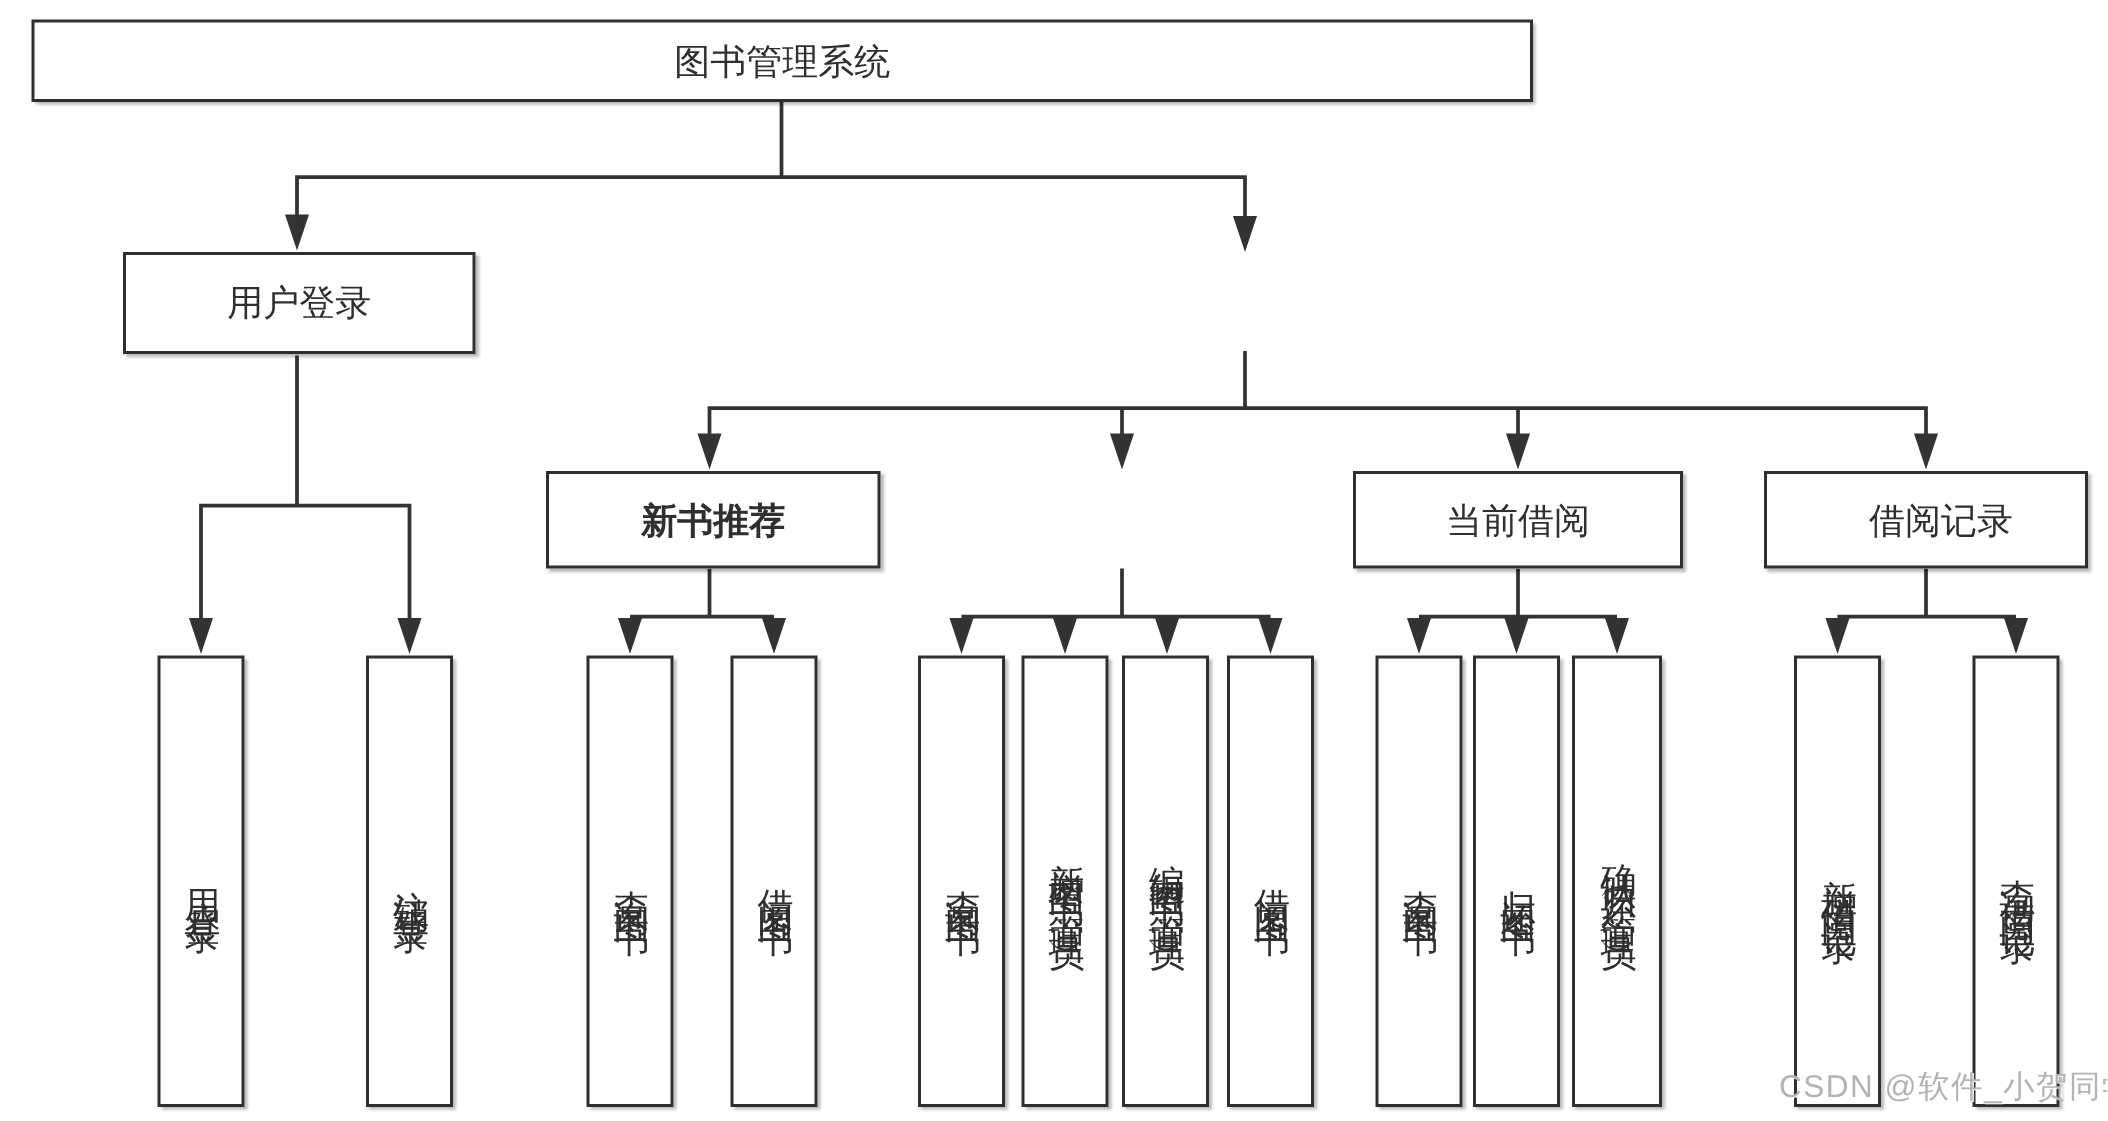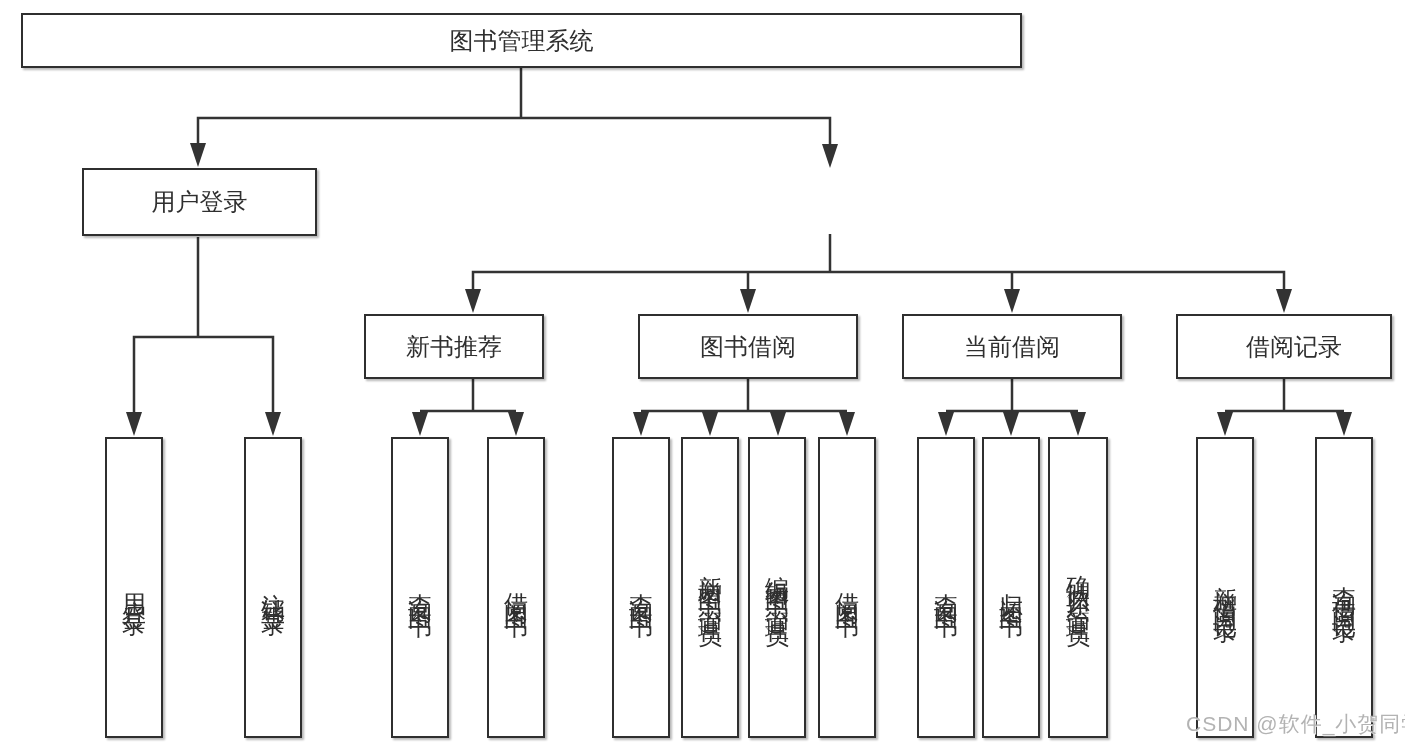--- a/index.html
+++ b/index.html
@@ -91,25 +91,22 @@
   </svg>
 
   <div class="node" style="left:21px;top:13px;width:1001px;height:55px;">
     <span>图书管理系统</span>
   </div>
 
   <div class="node" style="left:82px;top:168px;width:235px;height:68px;">
     <span>用户登录</span>
   </div>
 
-  <div class="node" style="left:364px;top:314px;width:180px;height:65px;">
+  <div class="node" style="left:364px;top:314px;width:223px;height:65px;font-weight:bold;">
     <span>新书推荐</span>
-  </div>
-  <div class="node" style="left:638px;top:314px;width:220px;height:65px;">
-    <span>图书借阅</span>
   </div>
   <div class="node" style="left:902px;top:314px;width:220px;height:65px;">
     <span>当前借阅</span>
   </div>
   <div class="node" style="left:1176px;top:314px;width:216px;height:65px;padding-left:20px;">
     <span>借阅记录</span>
   </div>
 
   <div class="node leaf" style="left:105px;top:437px;width:58px;height:301px;">
     <span>用户登录</span>

